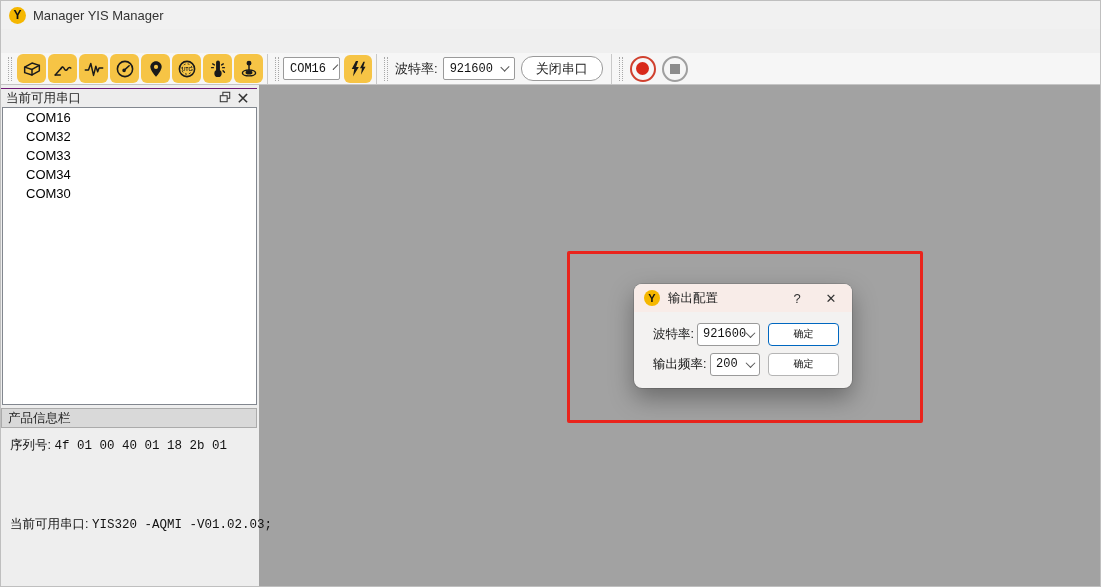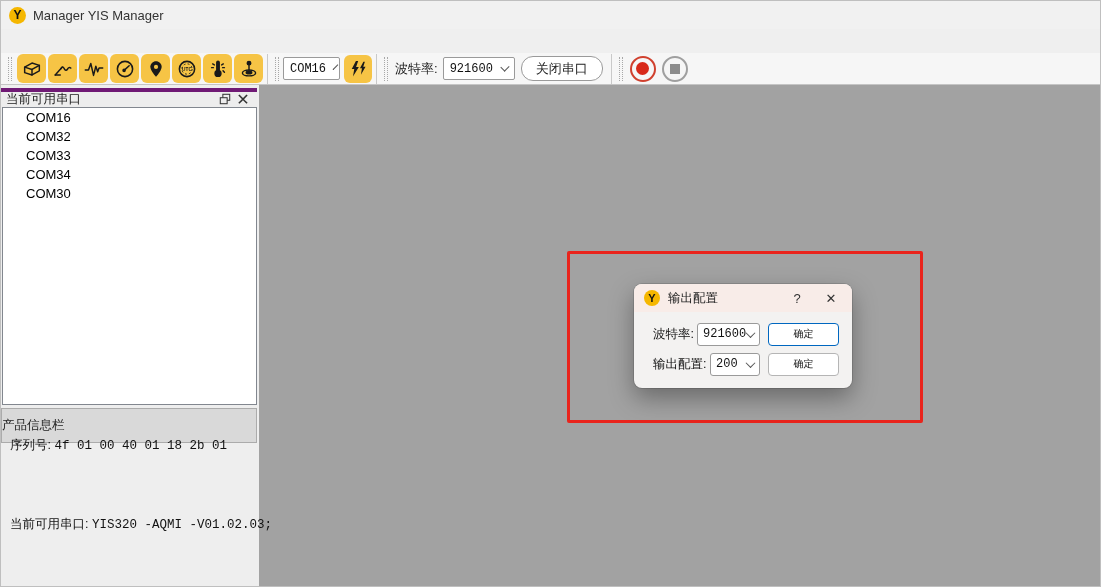--- a/index.html
+++ b/index.html
@@ -27,26 +27,26 @@
   .chev { width:7px; height:7px; border-right:1.5px solid #555; border-bottom:1.5px solid #555; transform:rotate(45deg) translate(-1px,-1px); margin-left:9px; }
   .label13 { font-size:13px; color:#222; margin:0 5px 0 3px; white-space:nowrap; }
   .push-btn { height:25px; background:#ffffff; border:1px solid #9a9a9a; border-radius:12px; font-size:13px; color:#222; padding:0 14px; margin-left:6px; cursor:pointer; }
   .rec-btn { width:26px; height:26px; border-radius:50%; background:#f6f6f6; border:2px solid #d0402e; display:flex; align-items:center; justify-content:center; margin:0 3px; cursor:pointer; }
   .rec-dot { width:13px; height:13px; border-radius:50%; background:#d8291a; }
   .stop-btn { width:26px; height:26px; border-radius:50%; background:#f6f6f6; border:2px solid #9f9f9f; display:flex; align-items:center; justify-content:center; margin:0 3px; cursor:pointer; }
   .stop-sq { width:10px; height:10px; background:#8c8c8c; }
 
   
   .left-region { position:absolute; left:0; top:84px; width:258px; bottom:0; background:#eeeeee; }
-  .dock-header { position:absolute; left:0; top:3px; width:256px; height:19px; background:#ededed; border-top:4px solid #701a75; display:flex; align-items:center; padding:0 5px; }
+  .dock-header { position:absolute; left:0; top:3px; width:256px; height:19px; background:#ededed; border-top:1px solid #701a75; display:flex; align-items:center; padding:0 5px; }
   .dock-title { font-size:12.5px; color:#222; flex:1; }
   .dock-btn { width:18px; height:16px; display:flex; align-items:center; justify-content:center; color:#333; cursor:pointer; }
   .port-list { position:absolute; left:1px; top:22px; width:255px; height:298px; background:#ffffff; border:1px solid #82878f; overflow:hidden; }
   .port-item { font-size:13px; color:#000; padding-left:23px; height:19px; line-height:19px; cursor:pointer; }
-  .info-header { position:absolute; left:0; top:323px; width:256px; height:35px; background:#d9d9d9; border:1px solid #ababab; display:flex; align-items:center; padding:0 0; font-size:12.5px; color:#222; }
+  .info-header { position:absolute; left:0; top:323px; width:256px; height:20px; background:#d9d9d9; border:1px solid #ababab; display:flex; align-items:center; padding:0 6px; font-size:12.5px; color:#222; }
   .info-row { position:absolute; left:9px; font-size:12.5px; color:#111; white-space:nowrap; }
   .mono-val { font-family:"Liberation Mono","DejaVu Sans Mono",monospace; font-size:12.5px; color:#111; }
 
   
   .main-area { position:absolute; left:258px; top:84px; right:0; bottom:0; background:#a2a2a2; }
 
   
   .annotation-rect { position:absolute; left:566px; top:250px; width:356px; height:172px; border:3px solid #e9241c; border-radius:2px; }
 
   
@@ -245,21 +245,21 @@
     <div class="dlg-row dlg-row1">
       <span class="dlg-label">波特率:</span>
       <div class="dlg-combo combo-baud">
         <span>921600</span>
         <span class="chev"></span>
       </div>
       <button class="dlg-ok focused">确定</button>
     </div>
 
     <div class="dlg-row dlg-row2">
-      <span class="dlg-label">输出配置:</span>
+      <span class="dlg-label">输出频率:</span>
       <div class="dlg-combo combo-freq">
         <span>200</span>
         <span class="chev"></span>
       </div>
       <button class="dlg-ok normal">确定</button>
     </div>
   </div>
 
 </div>
 

